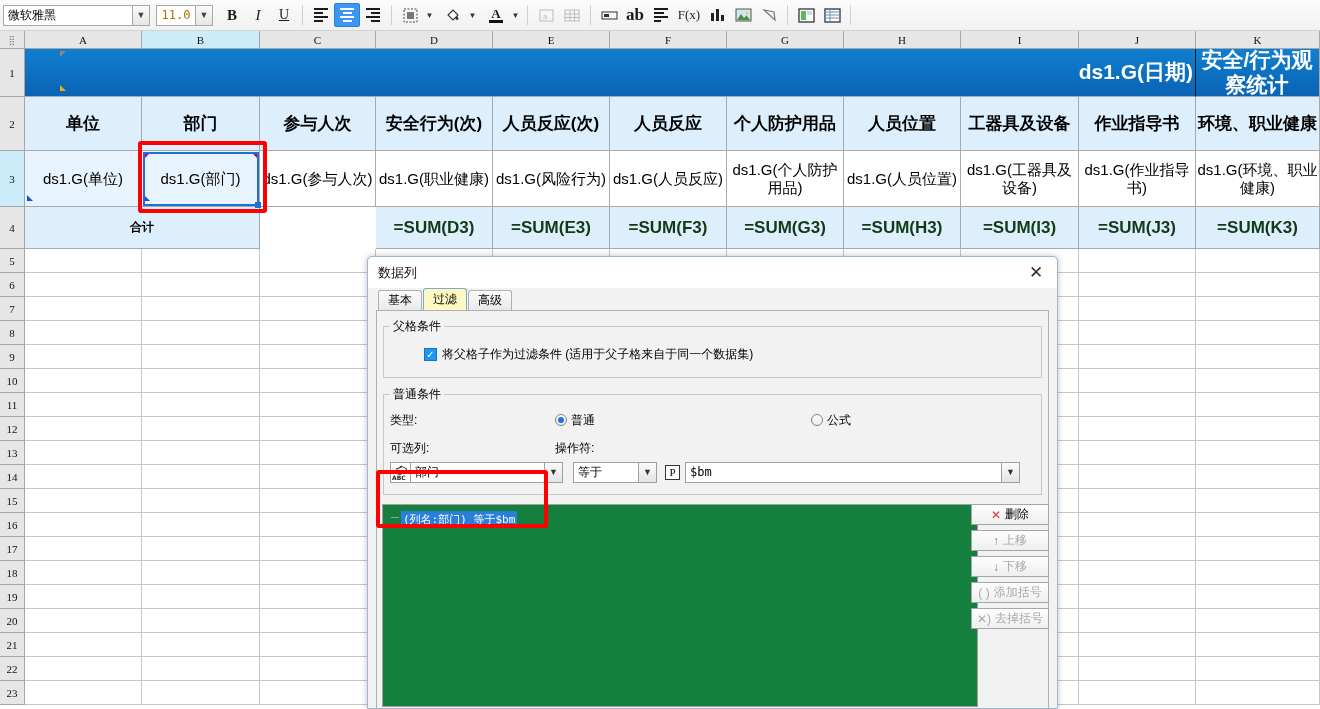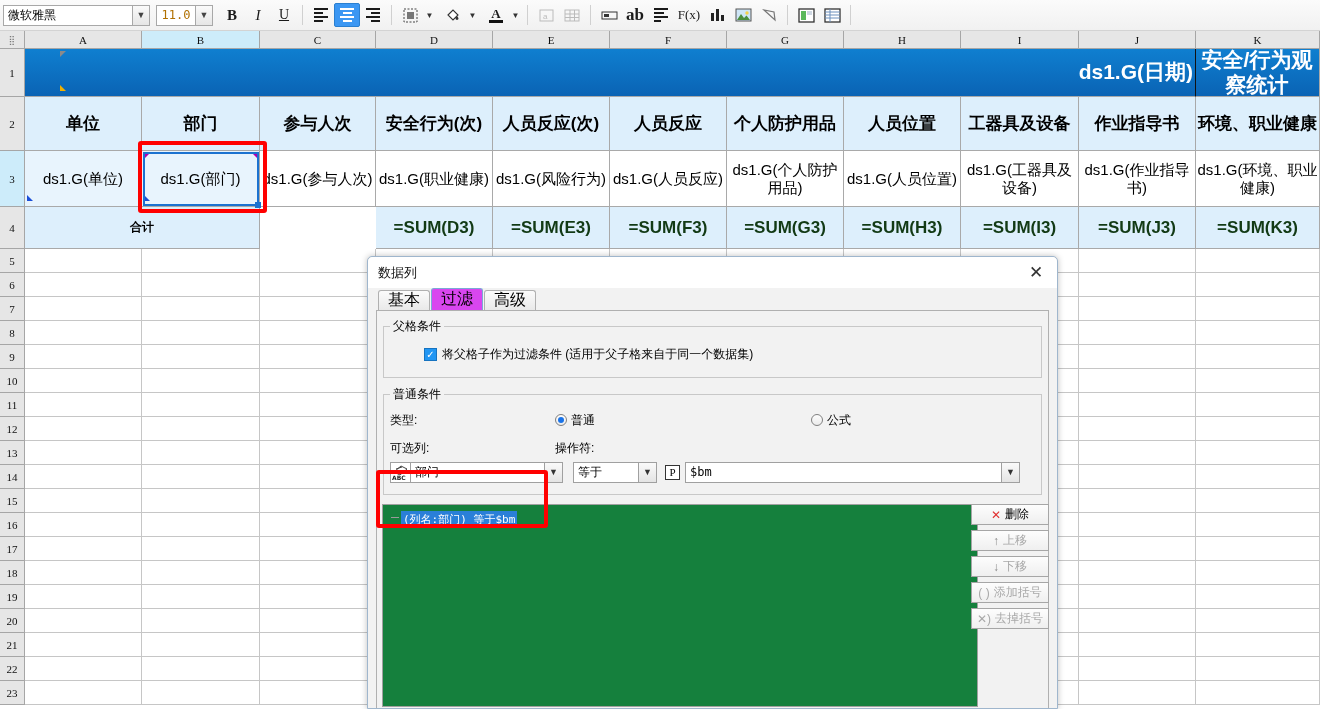--- a/index.html
+++ b/index.html
@@ -123,23 +123,23 @@
   #dlg-title .t { flex: 1; font-size: 13px; color: #111; }
   #dlg-close { width: 30px; height: 24px; display:flex; align-items:center; justify-content:center;
     font-size: 17px; color: #333; }
   #dlg-body { position: absolute; left: 0; top: 31px; right: 0; bottom: 0; padding: 0 8px; }
 
   .tabs { display: flex; align-items: flex-end; height: 22px; margin-left: 2px; }
   .tab {
     height: 20px; padding: 0 9px; background: linear-gradient(#fbfbfb,#e9e9e9);
     border: 1px solid #b0b0b0; border-bottom: none;
     border-top-left-radius: 3px; border-top-right-radius: 3px;
-    display: flex; align-items: center; font-size: 16px; margin-right: 1px; color: #000;
-  }
-  .tab.active { background: #d946ef; height: 22px; border-color: #7aa9d6; }
+    display: flex; align-items: center; font-size: 12px; margin-right: 1px; color: #000;
+  }
+  .tab.active { background: #fef9c3; height: 22px; border-color: #7aa9d6; }
   .tab.active::after{
     content:""; position:absolute; }
   .tabpane {
     position: absolute; left: 8px; right: 8px; top: 53px; bottom: 0;
     background: #f2f2f2; border: 1px solid #b0b0b0; border-bottom: none;
     padding: 7px 6px 0 6px;
   }
   fieldset.grp {
     border: 1px solid #c8c8c8; margin: 0 0 8px 0; padding: 3px 6px 7px 6px;
   }

